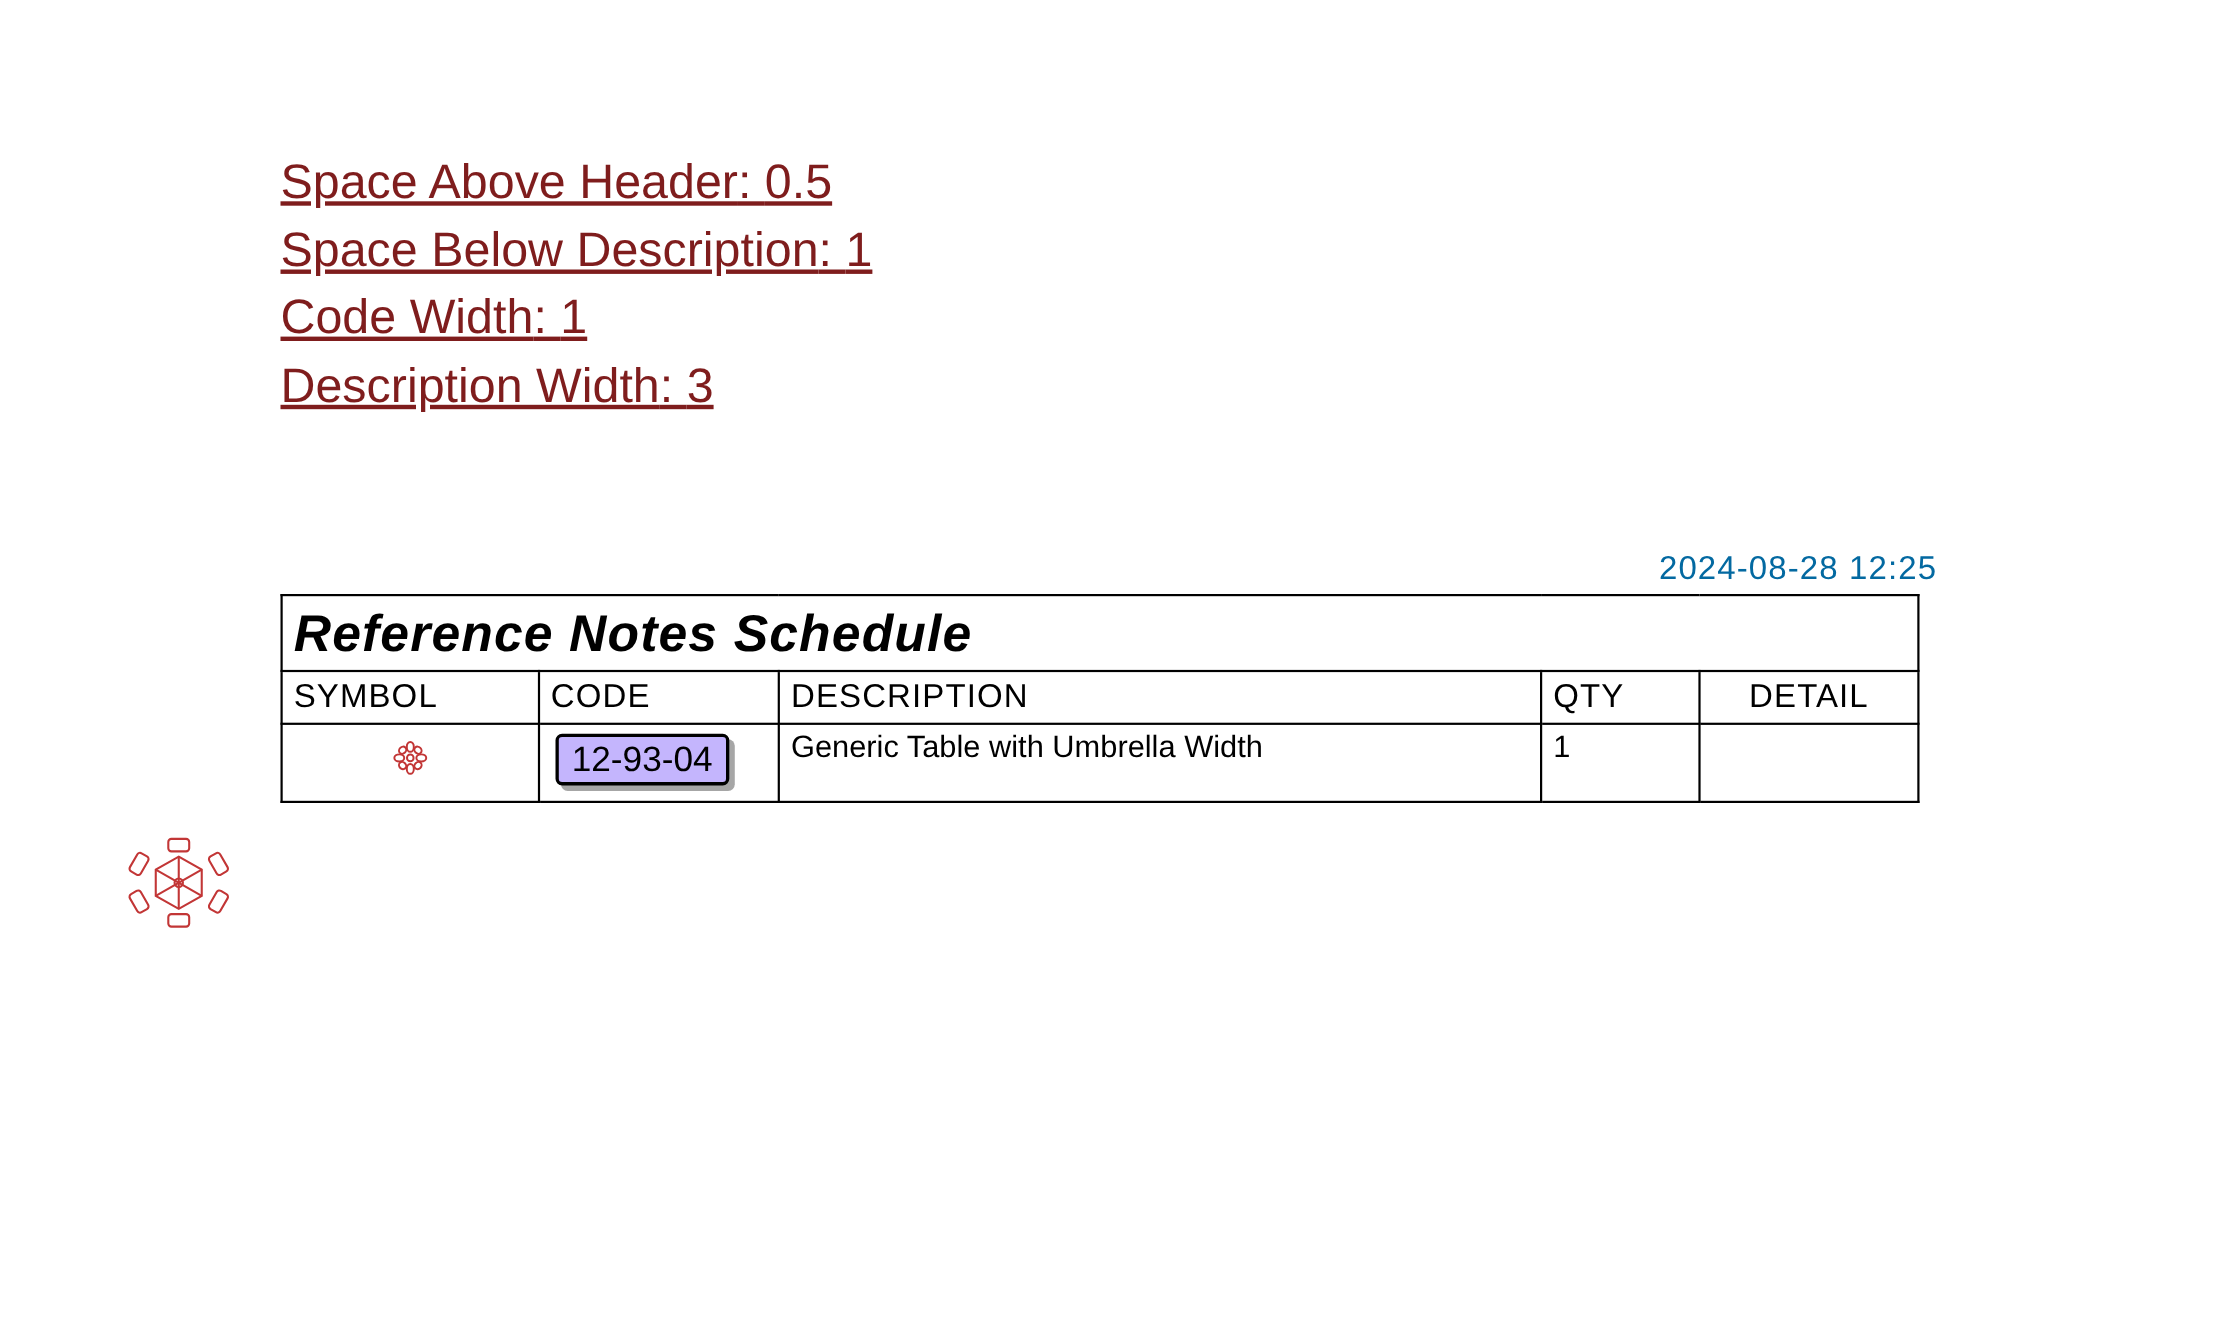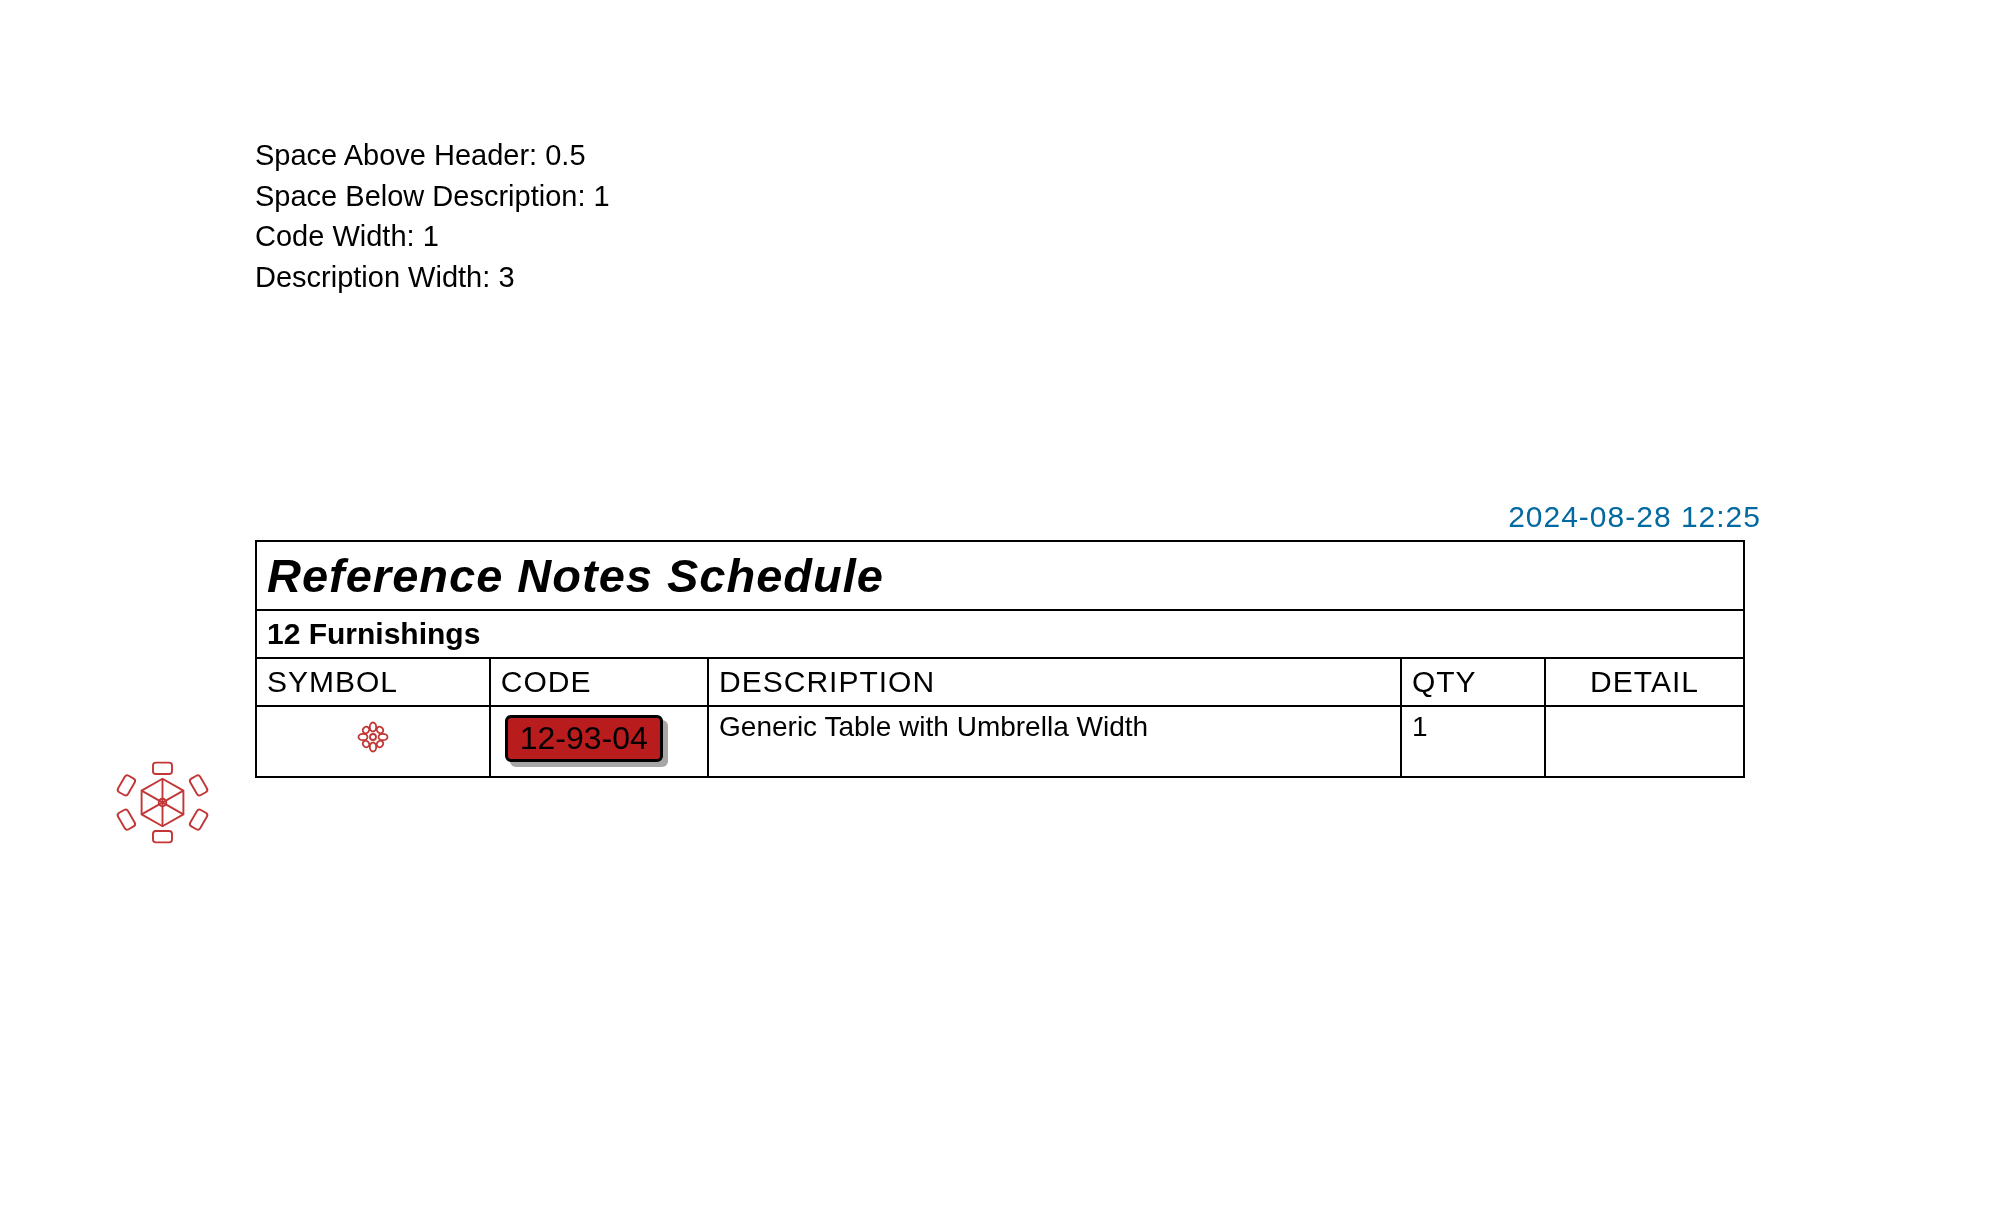--- a/index.html
+++ b/index.html
@@ -7,23 +7,24 @@
       background: #ffffff;
       width: 2016px;
       height: 1214px;
       font-family: Arial, Helvetica, sans-serif;
       position: relative;
     }
     .settings-block {
       position: absolute;
       left: 255px;
       top: 135px;
-      font-size: 29px;
+      font-size: 44px;
       line-height: 1.4;
-      color: #000000;
+      color: #7f1d1d;
+      text-decoration: underline;
     }
     .settings-block div { white-space: nowrap; }
     .timestamp {
       position: absolute;
       right: 255px;
       top: 500px;
       font-size: 30px;
       font-family: "Comic Sans MS", cursive, sans-serif;
       color: #0369a1;
       letter-spacing: 1px;
@@ -65,21 +66,21 @@
       padding-top: 4px;
     }
     .col-symbol { width: 235px; }
     .col-code { width: 220px; }
     .col-desc { width: 700px; }
     .col-qty { width: 145px; }
     .col-detail { width: 200px; text-align: center; }
     .symbol-cell { text-align: center; }
     .code-badge {
       display: inline-block;
-      background: #b91c1c;
+      background: #c4b5fd;
       border: 3px solid #000;
       border-radius: 6px;
       padding: 2px 12px;
       font-family: "Comic Sans MS", cursive, sans-serif;
       font-size: 32px;
       color: #000;
       box-shadow: 5px 5px 0 rgba(0,0,0,0.35);
       margin: 4px;
     }
     .data-row .code-cell { vertical-align: middle; padding: 4px 10px 10px 10px; }
@@ -114,23 +115,20 @@
     <span>Description Width</span>: <span>3</span>
   </div>
 </div>
 
 <div class="timestamp">2024-08-28 12:25</div>
 
 <table class="schedule-table">
   <tbody>
       <tr class="title-row">
     <td colspan="5">Reference Notes Schedule</td>
-  </tr>
-  <tr class="category-row">
-    <td colspan="5">12 Furnishings</td>
   </tr>
   <tr class="header-row">
     <td class="col-symbol">SYMBOL</td>
     <td class="col-code">CODE</td>
     <td class="col-desc">DESCRIPTION</td>
     <td class="col-qty">QTY</td>
     <td class="col-detail">DETAIL</td>
   </tr>
   <tr class="data-row">
     <td class="symbol-cell">

